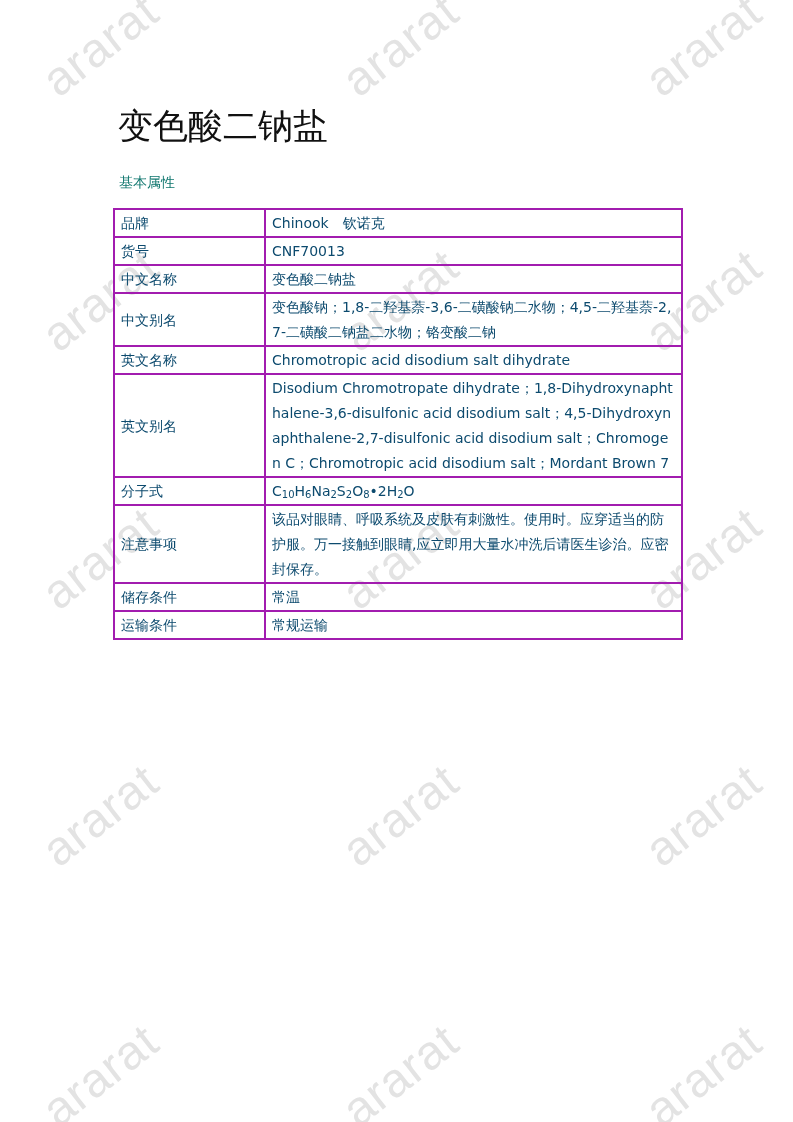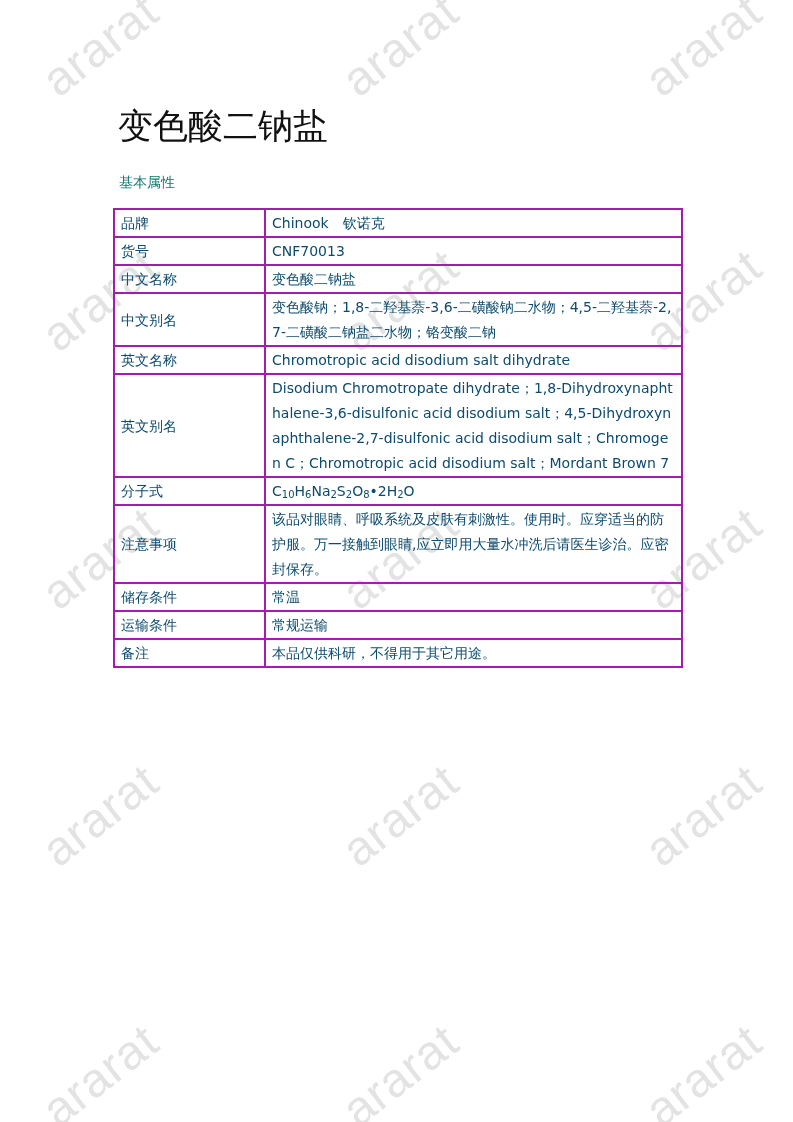--- a/index.html
+++ b/index.html
@@ -142,18 +142,14 @@
       <td class="val">该品对眼睛、呼吸系统及皮肤有刺激性。使用时。应穿适当的防护服。万一接触到眼睛,应立即用大量水冲洗后请医生诊治。应密封保存。</td>
     </tr>
     <tr class="single">
       <td class="key">储存条件</td>
       <td class="val">常温</td>
     </tr>
     <tr class="single">
       <td class="key">运输条件</td>
       <td class="val">常规运输</td>
     </tr>
-    <tr class="single">
-      <td class="key">备注</td>
-      <td class="val">本品仅供科研，不得用于其它用途。</td>
-    </tr>
   </tbody>
 </table>
 
 </body></html>

